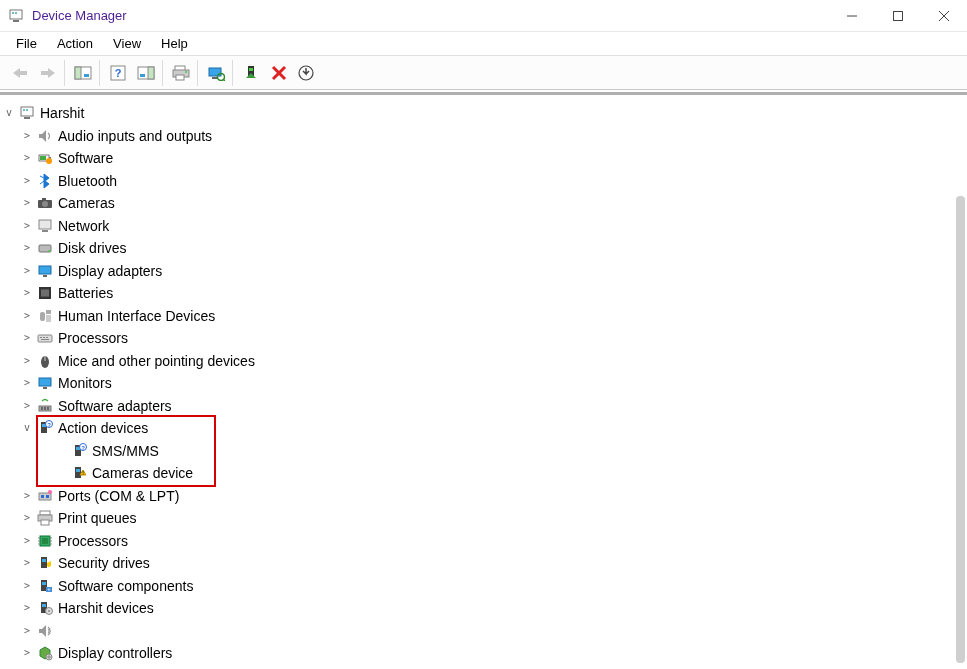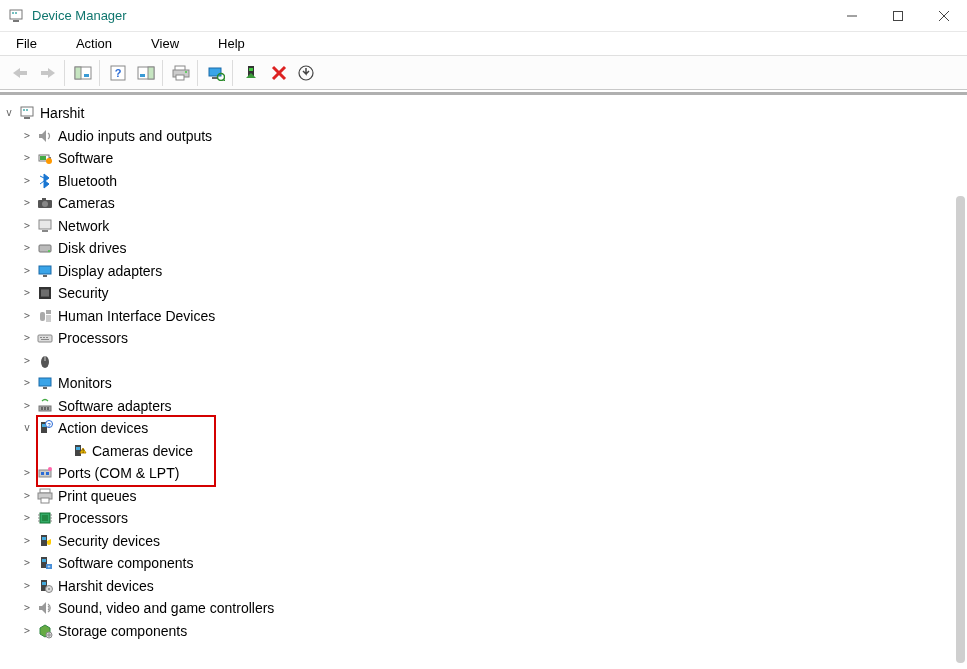--- a/index.html
+++ b/index.html
@@ -21,21 +21,21 @@
       border-bottom: 1px solid #e8e8e8;
       padding-left: 8px;
     }
     .titlebar .app-icon {
       width: 16px; height: 16px;
       margin-right: 8px;
       display: inline-flex;
       align-items: center; justify-content: center;
     }
     .titlebar .title {
-      color: #0f766e;
+      color: #4c1d95;
       font-size: 13px;
     }
     .win-controls {
       margin-left: auto;
       display: flex;
       height: 100%;
     }
     .win-btn {
       width: 46px;
       display: flex;
@@ -45,21 +45,21 @@
       font-size: 14px;
     }
     .win-btn svg { stroke: #444; }
     
     .menubar {
       height: 24px;
       display: flex;
       align-items: center;
       padding-left: 6px;
       border-bottom: 1px solid #e0e0e0;
-      gap: 19px;
+      gap: 0;
     }
     .menubar .menu-item {
       padding: 2px 10px;
       font-size: 13px;
     }
     
     .toolbar {
       height: 34px;
       display: flex;
       align-items: center;
@@ -361,21 +361,21 @@
         <span class="exp">&gt;</span>
         <span class="node-icon">
           <svg width="16" height="16" viewBox="0 0 16 16">
             <rect x="2" y="2" width="12" height="12" fill="#333"></rect>
             <rect x="4" y="4" width="8" height="8" fill="#555"></rect>
             <line x1="4" y1="6" x2="12" y2="6" stroke="#888"></line>
             <line x1="4" y1="8" x2="12" y2="8" stroke="#888"></line>
             <line x1="4" y1="10" x2="12" y2="10" stroke="#888"></line>
           </svg>
         </span>
-        <span>Security</span>
+        <span>Batteries</span>
       </div>
       <div class="tree-row indent-1">
         <span class="exp">&gt;</span>
         <span class="node-icon">
           <svg width="16" height="16" viewBox="0 0 16 16">
             <rect x="3" y="4" width="5" height="9" rx="2" fill="#aaa"></rect>
             <rect x="9" y="2" width="5" height="4" fill="#aaa"></rect>
             <rect x="9" y="7" width="5" height="7" fill="#ccc"></rect>
           </svg>
         </span>
@@ -395,20 +395,21 @@
         <span>Processors</span>
       </div>
       <div class="tree-row indent-1">
         <span class="exp">&gt;</span>
         <span class="node-icon">
           <svg width="16" height="16" viewBox="0 0 16 16">
             <ellipse cx="8" cy="9" rx="4" ry="6" fill="#555"></ellipse>
             <line x1="8" y1="3" x2="8" y2="8" stroke="#ccc"></line>
           </svg>
         </span>
+        <span>Mice and other pointing devices</span>
       </div>
       <div class="tree-row indent-1">
         <span class="exp">&gt;</span>
         <span class="node-icon">
           <svg width="16" height="16" viewBox="0 0 16 16">
             <rect x="2" y="3" width="12" height="8" fill="#3aa4e8" stroke="#1a6aa8"></rect>
             <rect x="6" y="12" width="4" height="2" fill="#666"></rect>
           </svg>
         </span>
         <span>Monitors</span>
@@ -430,20 +431,32 @@
         <span class="exp">v</span>
         <span class="node-icon">
           <svg width="16" height="16" viewBox="0 0 16 16">
             <rect x="4" y="2" width="6" height="11" fill="#444"></rect>
             <rect x="5" y="4" width="4" height="3" fill="#4ad"></rect>
             <circle cx="12" cy="4" r="3.5" fill="#fff" stroke="#2a6bd6"></circle>
             <text x="12" y="6.5" text-anchor="middle" font-size="6" fill="#2a6bd6" font-weight="bold">?</text>
           </svg>
         </span>
         <span>Action devices</span>
+      </div>
+      <div class="tree-row indent-2">
+        <span class="exp blank">&gt;</span>
+        <span class="node-icon">
+          <svg width="16" height="16" viewBox="0 0 16 16">
+            <rect x="4" y="2" width="6" height="11" fill="#444"></rect>
+            <rect x="5" y="4" width="4" height="3" fill="#4ad"></rect>
+            <circle cx="12" cy="4" r="3.5" fill="#fff" stroke="#2a6bd6"></circle>
+            <text x="12" y="6.5" text-anchor="middle" font-size="6" fill="#2a6bd6" font-weight="bold">?</text>
+          </svg>
+        </span>
+        <span>SMS/MMS</span>
       </div>
       <div class="tree-row indent-2">
         <span class="exp blank">&gt;</span>
         <span class="node-icon">
           <svg width="16" height="16" viewBox="0 0 16 16">
             <rect x="4" y="2" width="6" height="11" fill="#444"></rect>
             <rect x="5" y="4" width="4" height="3" fill="#4ad"></rect>
             <path d="M9 10 L15 10 L12 5 Z" fill="#fc0" stroke="#b80"></path>
             <text x="12" y="9.5" text-anchor="middle" font-size="5" fill="#000" font-weight="bold">!</text>
           </svg>
@@ -491,21 +504,21 @@
       </div>
       <div class="tree-row indent-1">
         <span class="exp">&gt;</span>
         <span class="node-icon">
           <svg width="16" height="16" viewBox="0 0 16 16">
             <rect x="4" y="2" width="6" height="11" fill="#444"></rect>
             <rect x="5" y="4" width="4" height="3" fill="#4ad"></rect>
             <path d="M10 8 L14 6 v4 a2 2 0 0 1 -4 0 z" fill="#fc0"></path>
           </svg>
         </span>
-        <span>Security devices</span>
+        <span>Security drives</span>
       </div>
       <div class="tree-row indent-1">
         <span class="exp">&gt;</span>
         <span class="node-icon">
           <svg width="16" height="16" viewBox="0 0 16 16">
             <rect x="4" y="2" width="6" height="11" fill="#444"></rect>
             <rect x="5" y="4" width="4" height="3" fill="#4ad"></rect>
             <rect x="9" y="9" width="6" height="5" fill="#4a90d9"></rect>
             <text x="12" y="13" text-anchor="middle" font-size="5" fill="#fff">+</text>
           </svg>
@@ -526,29 +539,28 @@
       </div>
       <div class="tree-row indent-1">
         <span class="exp">&gt;</span>
         <span class="node-icon">
           <svg width="16" height="16" viewBox="0 0 16 16">
             <path d="M2 6h3l4-4v12l-4-4H2z" fill="#999"></path>
             <path d="M11 4c3 2 3 6 0 8" fill="none" stroke="#999" stroke-width="1.2"></path>
             <path d="M11 6c1.5 1 1.5 3 0 4" fill="none" stroke="#999" stroke-width="1.2"></path>
           </svg>
         </span>
-        <span>Sound, video and game controllers</span>
       </div>
       <div class="tree-row indent-1">
         <span class="exp">&gt;</span>
         <span class="node-icon">
           <svg width="16" height="16" viewBox="0 0 16 16">
             <path d="M3 5 L8 2 L13 5 L13 11 L8 14 L3 11 Z" fill="#6a4" stroke="#384"></path>
             <circle cx="12" cy="12" r="3" fill="#ddd" stroke="#888"></circle>
             <path d="M12 10 v4 M10 12 h4" stroke="#888"></path>
           </svg>
         </span>
-        <span>Storage components</span>
+        <span>Display controllers</span>
       </div>
     </div>
   <div class="scrollbar"></div>
   <div class="highlight-box" id="hl" style="left: 36px; top: 319px; width: 180px; height: 71.5px;"></div>
 </div>
 
 </body></html>

